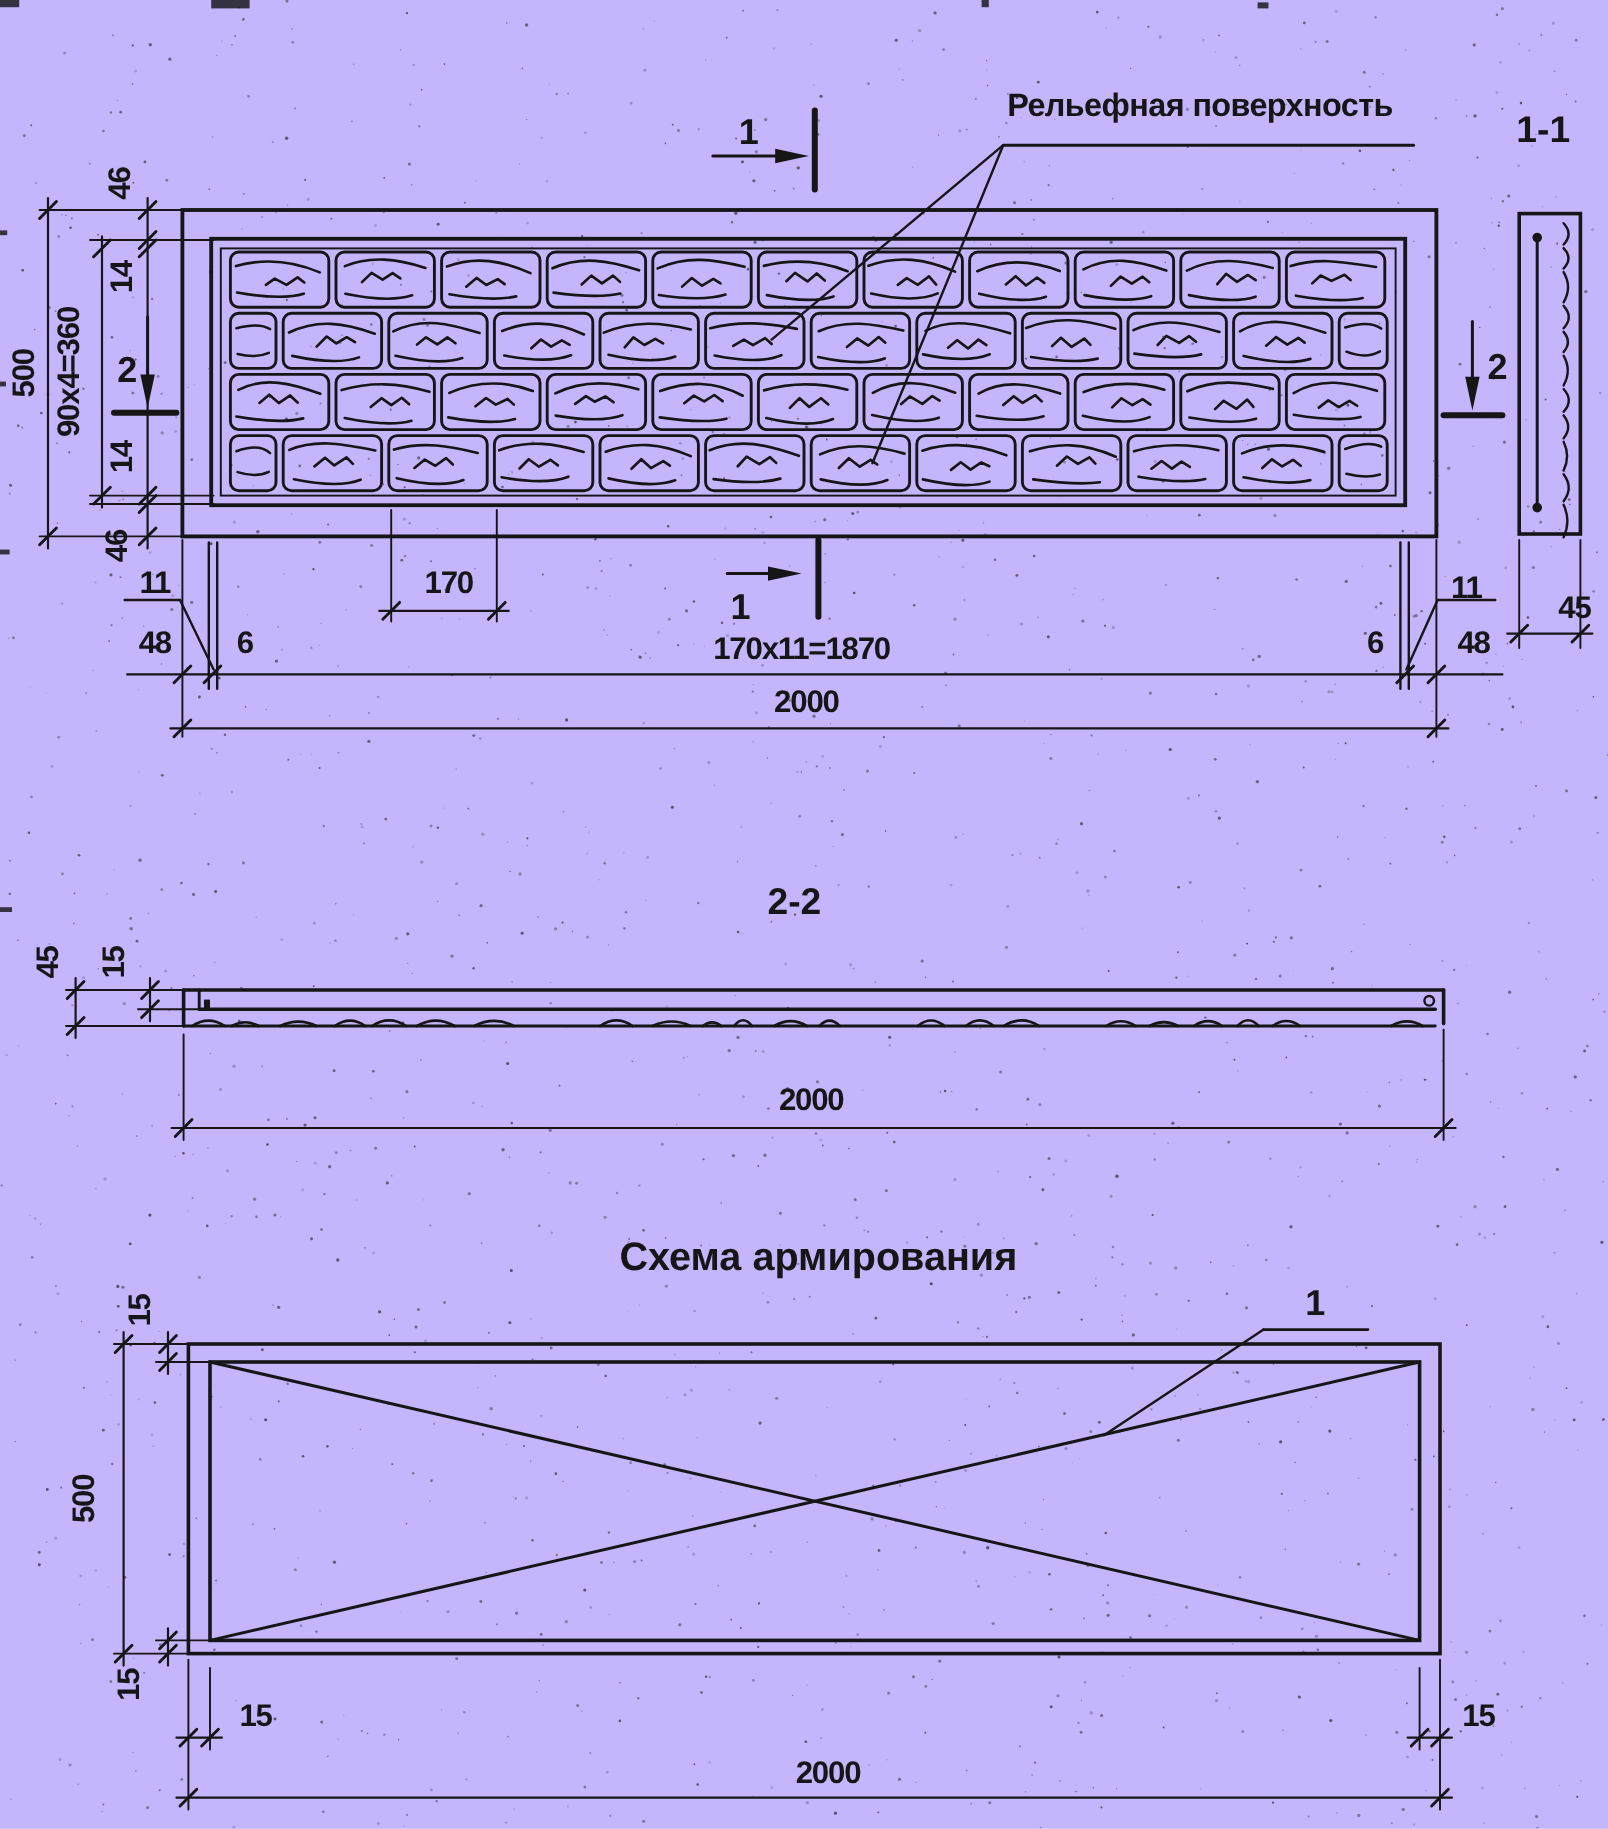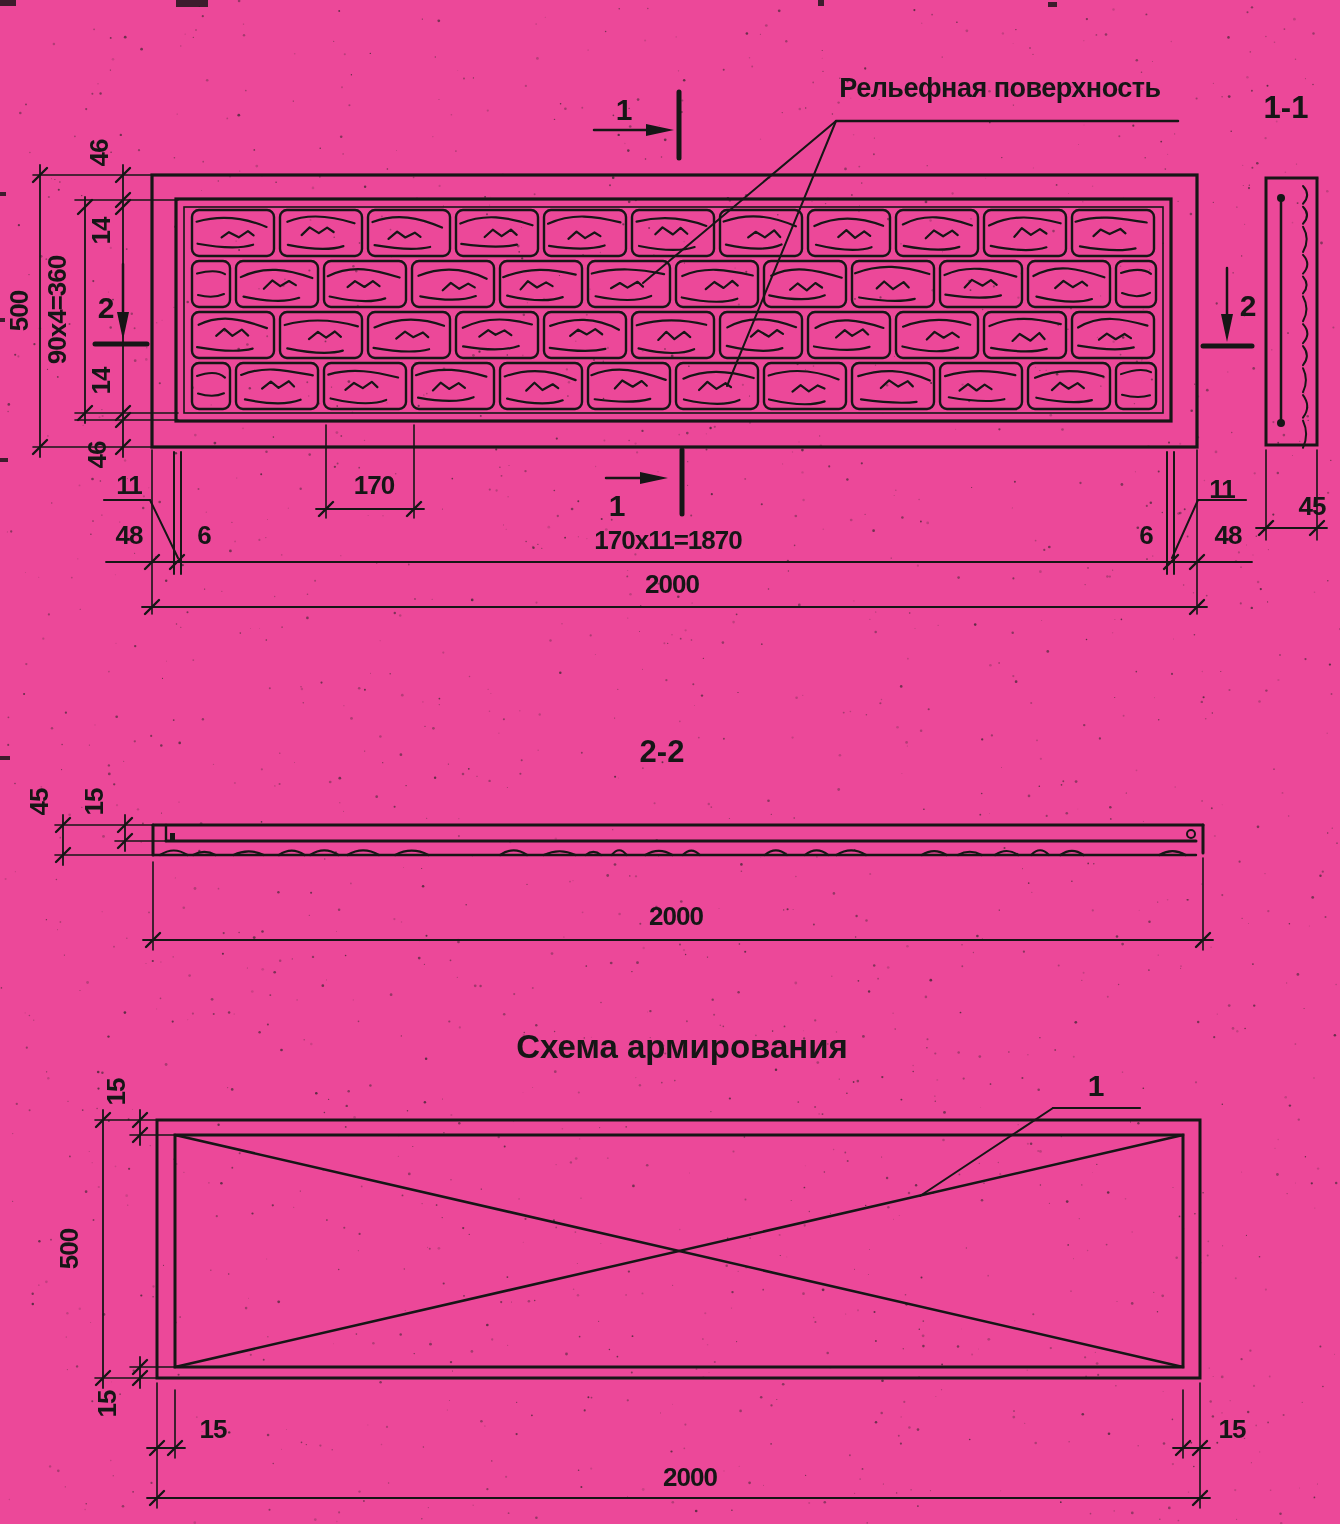--- a/index.html
+++ b/index.html
@@ -1,16 +1,16 @@
 <!DOCTYPE html>
 <html><head>
 <meta charset="utf-8">
 <style>
   html,body{margin:0;padding:0;background:#e8e8e4;}
-  .page{position:relative;width:1340px;height:1524px;background:#ec4899;overflow:hidden;margin:0 auto;}
+  .page{position:relative;width:1340px;height:1524px;background:#c4b5fd;overflow:hidden;margin:0 auto;}
   svg{display:block}
   text{font-family:"Liberation Sans","DejaVu Sans",sans-serif;font-weight:bold;fill:#161616;}
   .dm{font-size:26px;letter-spacing:-1px;}
   .dmr{font-size:26px;letter-spacing:-1px;}
   .mark{font-size:30px;}
   .lbl{font-size:27px;letter-spacing:-0.5px;}
   .sec{font-size:31px;letter-spacing:0px;}
   .ttl{font-size:33px;letter-spacing:0px;}
 </style>
 </head>

